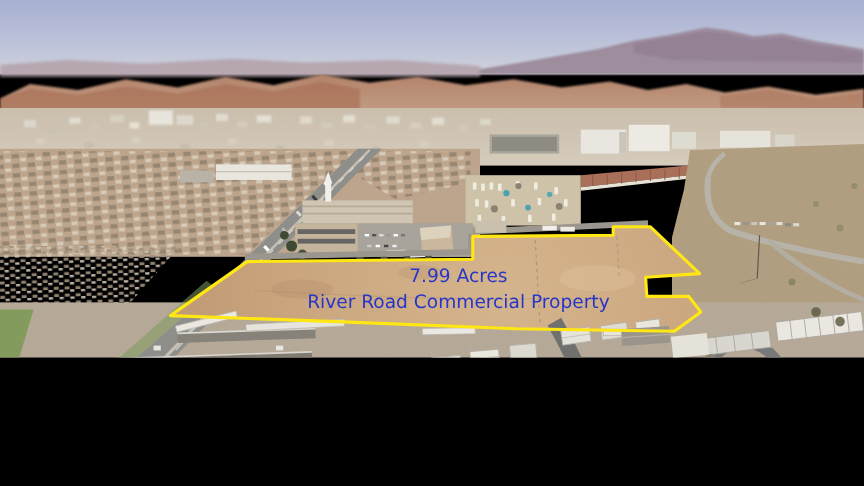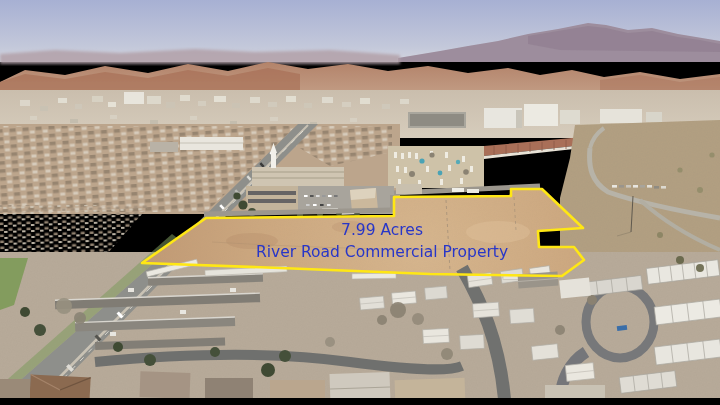--- a/index.html
+++ b/index.html
@@ -1,16 +1,16 @@
 <!DOCTYPE html>
 <html><head>
 <meta charset="utf-8">
 <style>
   html,body{margin:0;padding:0;background:#000;}
-  .stage{width:720px;height:398px;position:relative;overflow:hidden;}
+  .stage{width:720px;height:298px;position:relative;overflow:hidden;}
   svg{display:block;}
   .overlay-text{
     font-family:"DejaVu Sans","Liberation Sans",sans-serif;
     fill:#2836c8;
     text-anchor:middle;
   }
   .t1{font-size:15.5px;}
   .t2{font-size:15.5px;}
 </style>
 </head>

